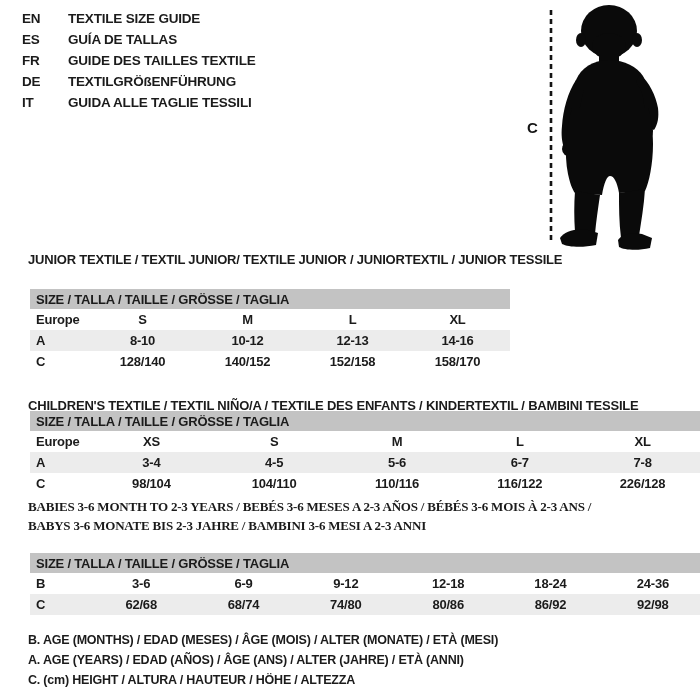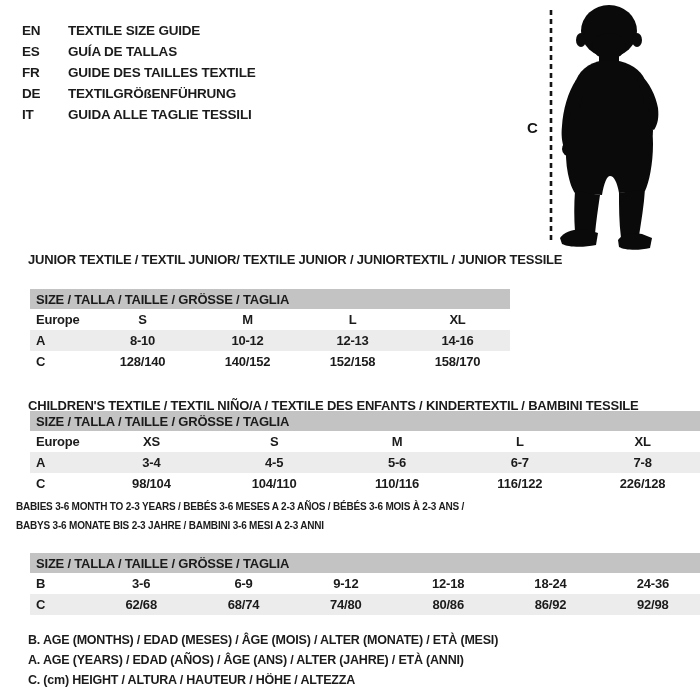--- a/index.html
+++ b/index.html
@@ -2,29 +2,29 @@
 <html><head>
 <meta charset="utf-8">
 <style>
   html,body{margin:0;padding:0;background:#ffffff;}
   .page{
     position:relative;width:700px;height:700px;background:#ffffff;
     color:#1b1b1b;font-family:"Liberation Sans",sans-serif;font-weight:bold;
     overflow:hidden;letter-spacing:-0.2px;
   }
   
-  .langs{position:absolute;top:20px;left:22px;}
+  .langs{position:absolute;top:8px;left:22px;}
   .lang-row{display:flex;height:21px;align-items:center;font-size:13.5px;}
   .lang-code{width:46px;}
   .lang-label{white-space:nowrap;}
   
   .figure{position:absolute;left:526px;top:2px;width:152px;height:252px;}
   
   .title{position:absolute;left:28px;font-size:13px;white-space:nowrap;}
-  .title-babies{position:absolute;left:16px;font-size:10px;line-height:19px;white-space:nowrap;}
+  .title-babies{position:absolute;left:28px;font-size:13px;line-height:19px;white-space:nowrap;font-family:Liberation Serif, serif;}
   
   .size-table{position:absolute;left:30px;margin-top:8px;}
   .t-header{height:20px;background:#c3c3c3;display:flex;align-items:center;
     padding-left:6px;font-size:13px;}
   .t-row{display:grid;height:21px;align-items:center;font-size:13px;}
   .t-row.alt{background:#ececec;}
   .t-label{padding-left:6px;text-align:left;}
   .t-cell{text-align:center;}
   .cols-4{grid-template-columns:60px repeat(4,1fr);}
   .cols-5{grid-template-columns:60px repeat(5,1fr);}

